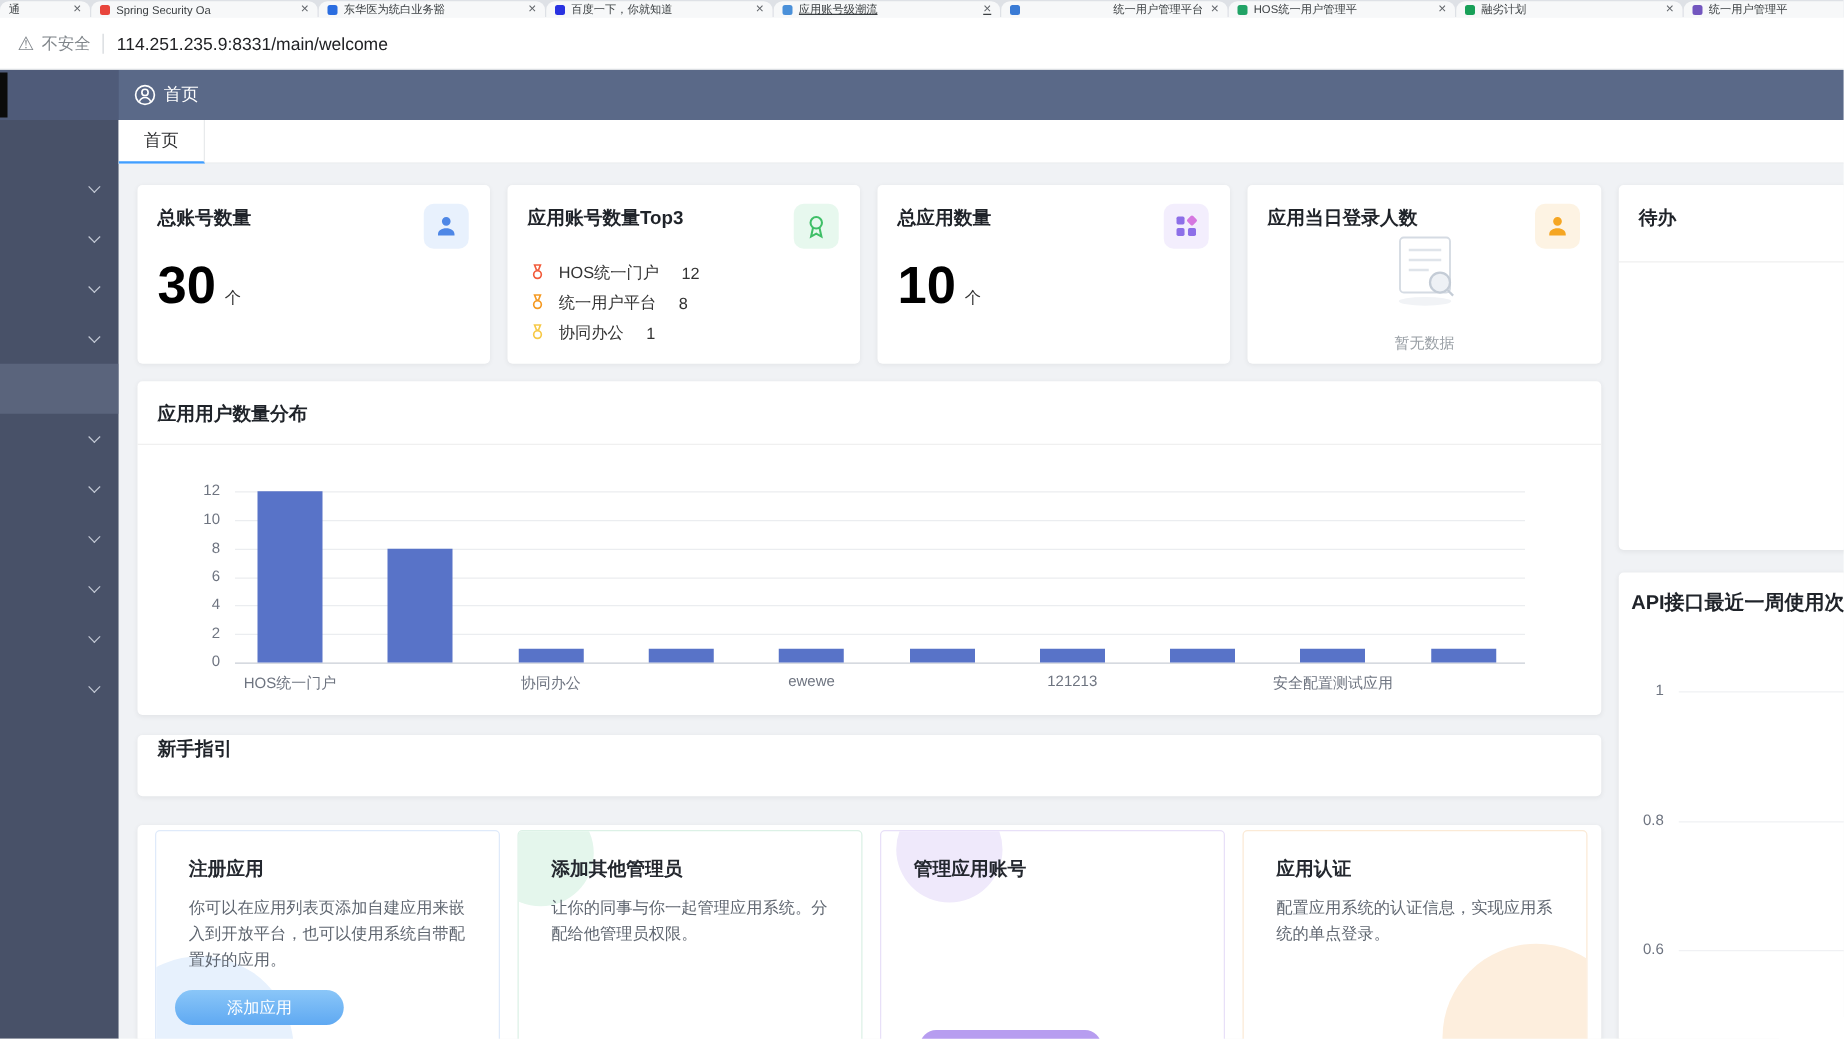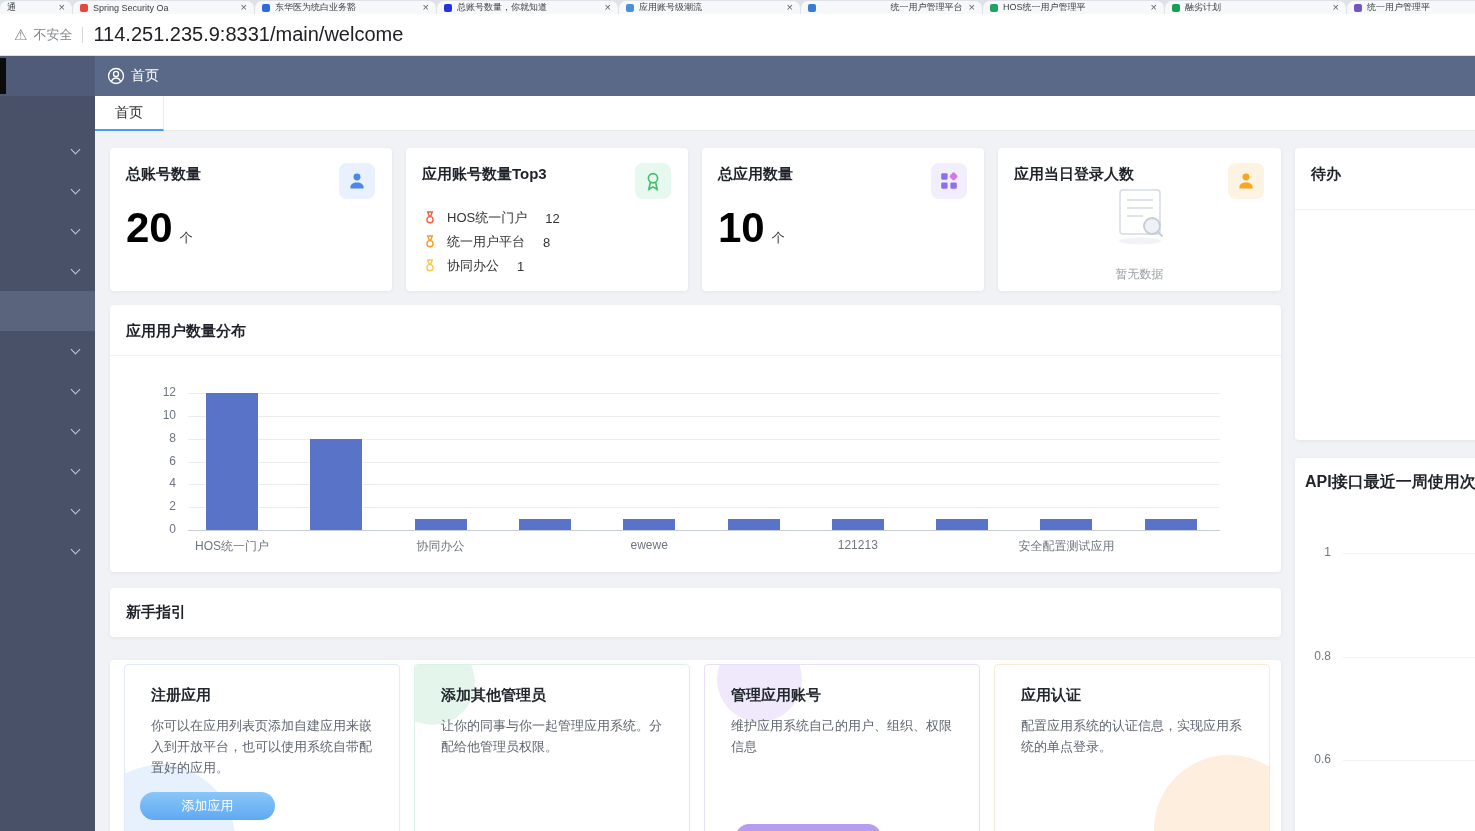--- a/index.html
+++ b/index.html
@@ -15,21 +15,21 @@
          margin-right:1px; overflow:hidden; white-space:nowrap; flex:none; }
   .tab .fav { width:8px; height:8px; border-radius:2px; margin-right:5px; flex:none; }
   .tab .tab-title { flex:1; overflow:hidden; text-overflow:clip; }
   .tab .close { margin-left:6px; color:#5f6368; font-size:11px; line-height:1; }
 
   .addrbar { position:absolute; left:0; top:14px; width:1475px; height:42px; background:#fff;
              border-bottom:1px solid #dcdfe3; display:flex; align-items:center; padding-left:14px; }
   .warn { color:#80868b; font-size:15px; margin-right:6px; }
   .notsecure { color:#80868b; font-size:13px; }
   .addr-sep { width:1px; height:16px; background:#d4d7db; margin:0 10px; }
-  .url { color:#202124; font-size:20px; }
+  .url { color:#202124; font-size:14px; }
 
   
   .app-header { position:absolute; left:0; top:56px; width:1475px; height:40px; background:#5a6988; }
   .hdr-left { position:absolute; left:0; top:0; width:95px; height:40px; background:#4f5b79; }
   .black-strip { position:absolute; left:0; top:2px; width:6px; height:36px; background:#0b0b0b; }
   .hdr-icon { position:absolute; left:106px; top:10px; width:20px; height:20px; }
   .hdr-title { position:absolute; left:131px; top:0; height:40px; display:flex; align-items:center;
                color:#fff; font-size:14px; }
 
   
@@ -117,24 +117,24 @@
       <span class="tab-title">Spring Security Oa</span>
       <span class="close">×</span>
     </div>
     <div class="tab" style="width: 181px;">
       <span class="fav" style="background: rgb(43, 109, 224);"></span>
       <span class="tab-title">东华医为统白业务豁</span>
       <span class="close">×</span>
     </div>
     <div class="tab" style="width: 181px;">
       <span class="fav" style="background: rgb(41, 50, 225);"></span>
-      <span class="tab-title">总账号数量，你就知道</span>
-      <span class="close">×</span>
-    </div>
-    <div class="tab" style="width: 181px;">
+      <span class="tab-title">百度一下，你就知道</span>
+      <span class="close">×</span>
+    </div>
+    <div class="tab" style="width: 181px; text-decoration: underline;">
       <span class="fav" style="background: rgb(74, 144, 217);"></span>
       <span class="tab-title">应用账号级潮流</span>
       <span class="close">×</span>
     </div>
     <div class="tab" style="width: 181px; text-align: right;">
       <span class="fav" style="background: rgb(58, 123, 213);"></span>
       <span class="tab-title">统一用户管理平台</span>
       <span class="close">×</span>
     </div>
     <div class="tab" style="width: 181px;">
@@ -216,21 +216,21 @@
 <div class="content-bg"></div>
 
 <div class="card" style="left:110px;top:148px;width:282px;height:143px;">
   <div class="stat-title">总账号数量</div>
   <div class="stat-icon" style="background:#e8f1fd;">
     <svg viewBox="0 0 24 24" width="22" height="22">
         <path fill="#4e87e6" d="M12 11.5a3.8 3.8 0 1 0 0-7.6 3.8 3.8 0 0 0 0 7.6zm0 2.2c-4.2 0-7.2 2.2-7.2 5.2v1.2h14.4v-1.2c0-3-3-5.2-7.2-5.2z"></path>
       </svg>
   </div>
   <div class="stat-value">
-    <span class="num">20</span>
+    <span class="num">30</span>
     <span class="unit">个</span>
   </div>
 </div>
 
 <div class="card" style="left:406px;top:148px;width:282px;height:143px;">
   <div class="stat-title">应用账号数量Top3</div>
   <div class="stat-icon" style="background:#e7f8ee;">
     <svg viewBox="0 0 24 24" width="22" height="22" fill="none" stroke="#3fbf67" stroke-width="1.8">
       <circle cx="12" cy="9" r="5"></circle>
         <path d="M9.2 13.2L7.5 21l4.5-2.6L16.5 21l-1.7-7.8"></path>
@@ -334,42 +334,41 @@
       <div class="bar" style="left: 1034.7px; top: 163.583px; height: 11.4167px; background: rgb(88, 115, 200);"></div>
       <div class="xtick" style="left: 52px;">HOS统一门户</div>
       <div class="xtick" style="left: 260.6px;">协同办公</div>
       <div class="xtick" style="left: 469.2px;">ewewe</div>
       <div class="xtick" style="left: 677.8px;">121213</div>
       <div class="xtick" style="left: 886.4px;">安全配置测试应用</div>
     </div>
 </div>
 
 <div class="card" style="left:110px;top:588px;width:1171px;height:49px;">
-  <div class="card-hd" style="top:15px;">新手指引</div>
+  <div class="card-hd" style="top:2px;">新手指引</div>
 </div>
 
 <div class="card" style="left:110px;top:660px;width:1171px;height:200px;">
 
   <div class="gcard g1">
     <div class="gdeco"></div>
     <div class="gtitle">注册应用</div>
     <div class="gdesc">你可以在应用列表页添加自建应用来嵌入到开放平台，也可以使用系统自带配置好的应用。</div>
     <button class="gbtn-blue">添加应用</button>
   </div>
 
   <div class="gcard g2">
     <div class="gdeco"></div>
     <div class="gtitle">添加其他管理员</div>
     <div class="gdesc">让你的同事与你一起管理应用系统。分配给他管理员权限。</div>
   </div>
 
   <div class="gcard g3">
     <div class="gdeco"></div>
     <div class="gtitle">管理应用账号</div>
-    <div class="gdesc">维护应用系统自己的用户、组织、权限信息</div>
     <button class="gbtn-purple"></button>
   </div>
 
   <div class="gcard g4">
     <div class="gdeco"></div>
     <div class="gtitle">应用认证</div>
     <div class="gdesc">配置应用系统的认证信息，实现应用系统的单点登录。</div>
   </div>
 
 </div>

